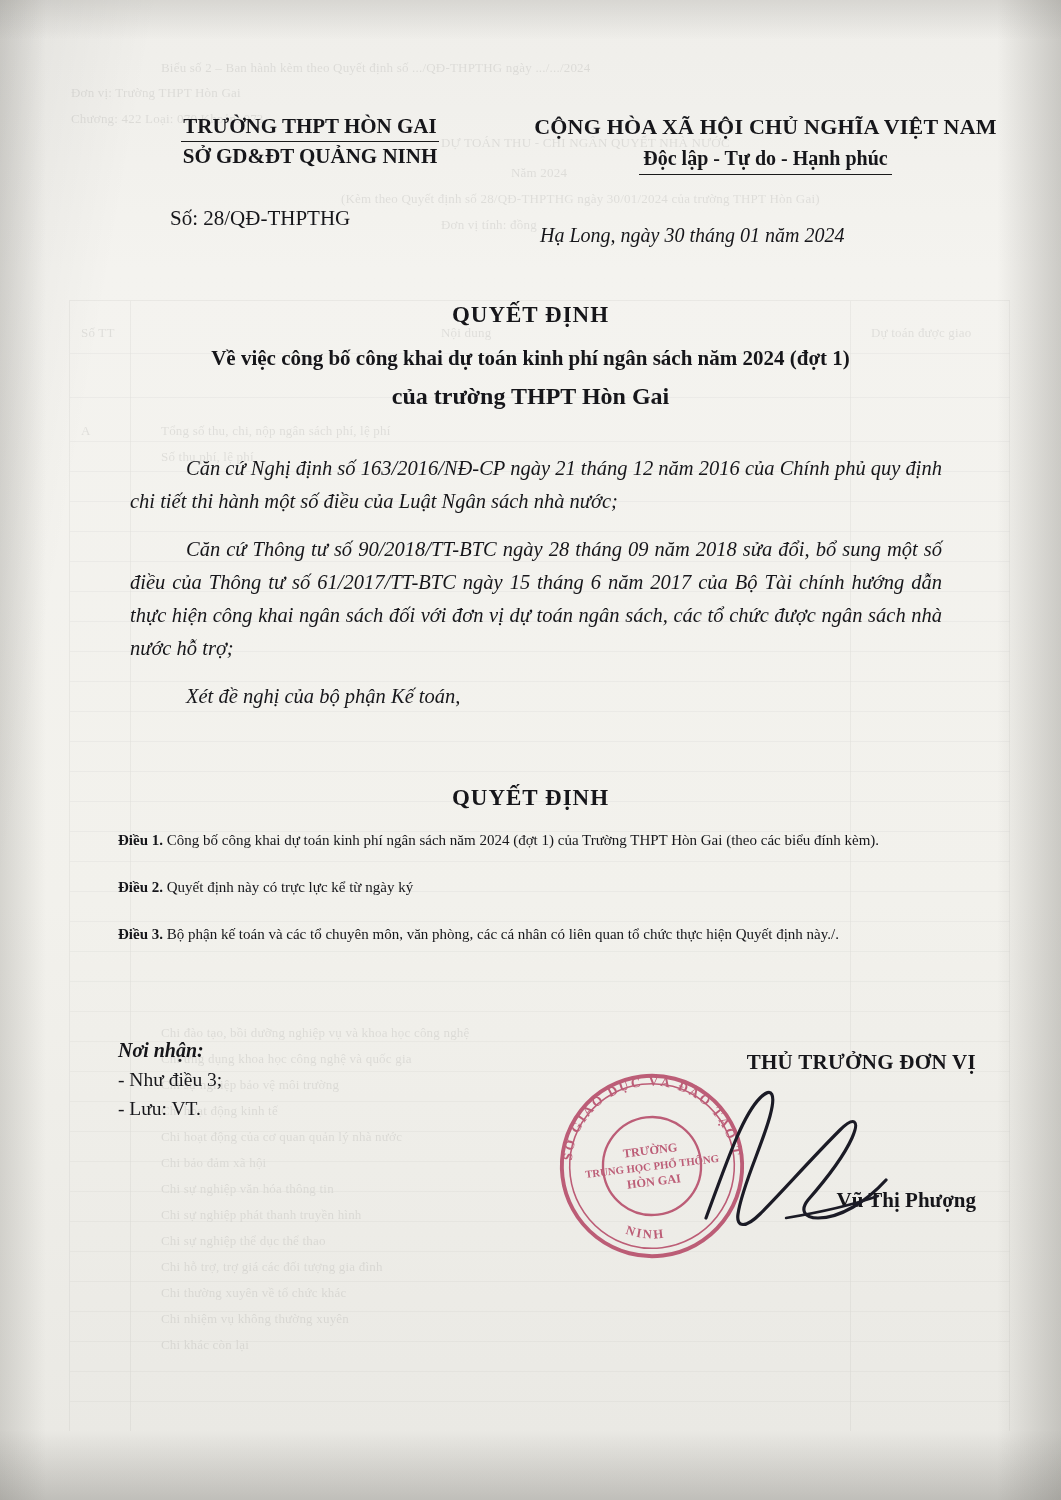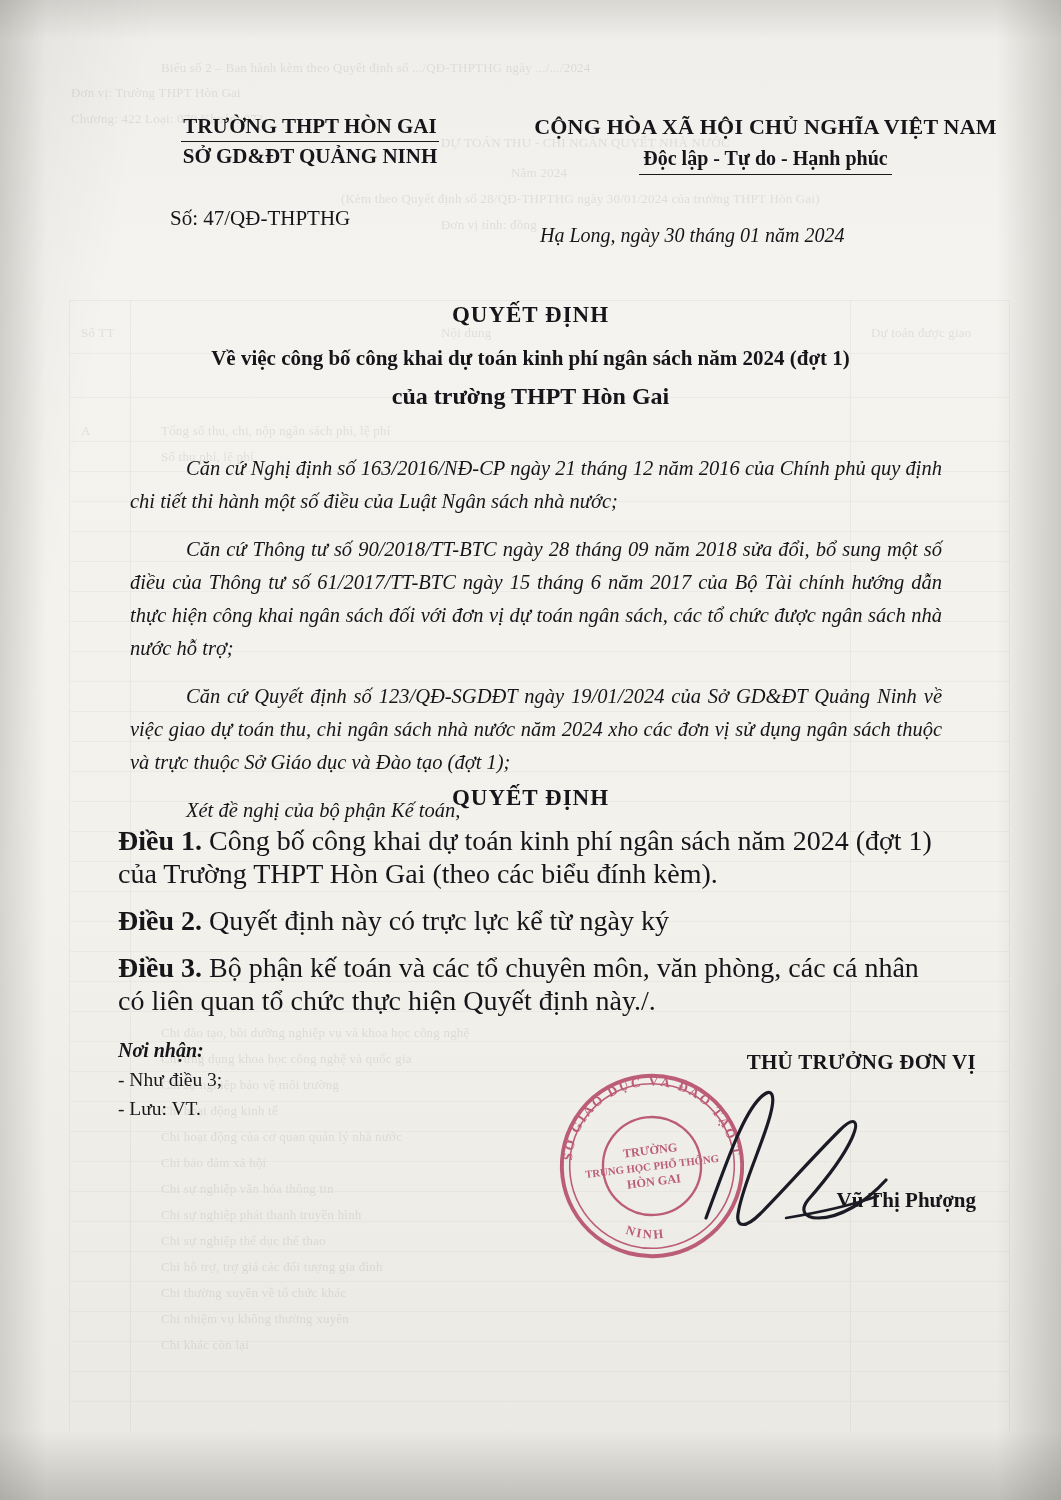--- a/index.html
+++ b/index.html
@@ -176,21 +176,21 @@
     font-size: 23px;
     font-weight: bold;
     letter-spacing: 1px;
   }
 
   .articles {
     position: absolute;
     top: 824px;
     left: 118px;
     width: 830px;
-    font-size: 28px;
+    font-size: 15px;
     line-height: 33px;
   }
   .article {
     margin-bottom: 14px;
     text-align: left;
   }
   .article b {
     font-weight: bold;
   }
 
@@ -362,33 +362,32 @@
       <div class="hdr-left">
         <div><span class="issuer-unit">TRƯỜNG THPT HÒN GAI</span></div>
         <div>SỞ GD&amp;ĐT QUẢNG NINH</div>
       </div>
       <div class="hdr-right">
         <div class="nation">CỘNG HÒA XÃ HỘI CHỦ NGHĨA VIỆT NAM</div>
         <div><span class="motto">Độc lập - Tự do - Hạnh phúc</span></div>
       </div>
     </div>
 
-    <div class="docnum">Số:  47/QĐ-THPTHG</div>
+    <div class="docnum">Số:  28/QĐ-THPTHG</div>
     <div class="place-date">Hạ Long, ngày 30  tháng  01  năm 2024</div>
 
     <div class="title-block">
       <div class="title-main">QUYẾT ĐỊNH</div>
       <div class="title-sub">Về việc công bố công khai dự toán kinh phí ngân sách năm 2024 (đợt 1)</div>
       <div class="title-sub2">của trường THPT Hòn Gai</div>
     </div>
 
     <div class="body-text">
       <div class="para">Căn cứ Nghị định số 163/2016/NĐ-CP ngày 21 tháng 12 năm 2016 của Chính phủ quy định chi tiết thi hành một số điều của Luật Ngân sách nhà nước;</div>
       <div class="para">Căn cứ Thông tư số 90/2018/TT-BTC ngày 28 tháng 09 năm 2018 sửa đổi, bổ sung một số điều của Thông tư số 61/2017/TT-BTC ngày 15 tháng 6 năm 2017 của Bộ Tài chính hướng dẫn thực hiện công khai ngân sách đối với đơn vị dự toán ngân sách, các tổ chức được ngân sách nhà nước hỗ trợ;</div>
-      <div class="para">Căn cứ Quyết định số 123/QĐ-SGDĐT ngày 19/01/2024 của Sở GD&amp;ĐT Quảng Ninh về việc giao dự toán thu, chi ngân sách nhà nước năm 2024 xho các đơn vị sử dụng ngân sách thuộc và trực thuộc Sở Giáo dục và Đào tạo (đợt 1);</div>
       <div class="para">Xét đề nghị của bộ phận Kế toán,</div>
     </div>
 
     <div class="decide-word">QUYẾT ĐỊNH</div>
 
     <div class="articles">
       <div class="article">
         <b>Điều 1.</b><span> Công bố công khai dự toán kinh phí ngân sách năm 2024 (đợt 1) của Trường THPT Hòn Gai (theo các biểu đính kèm).</span>
       </div>
       <div class="article">

